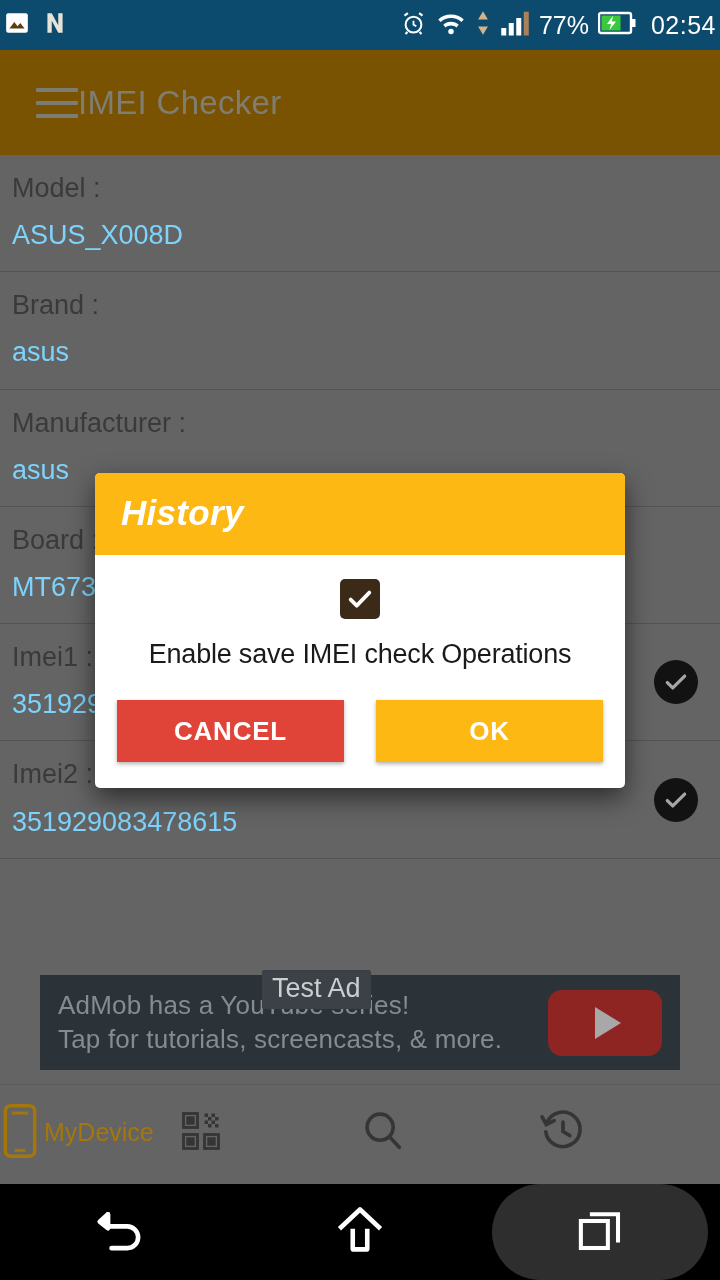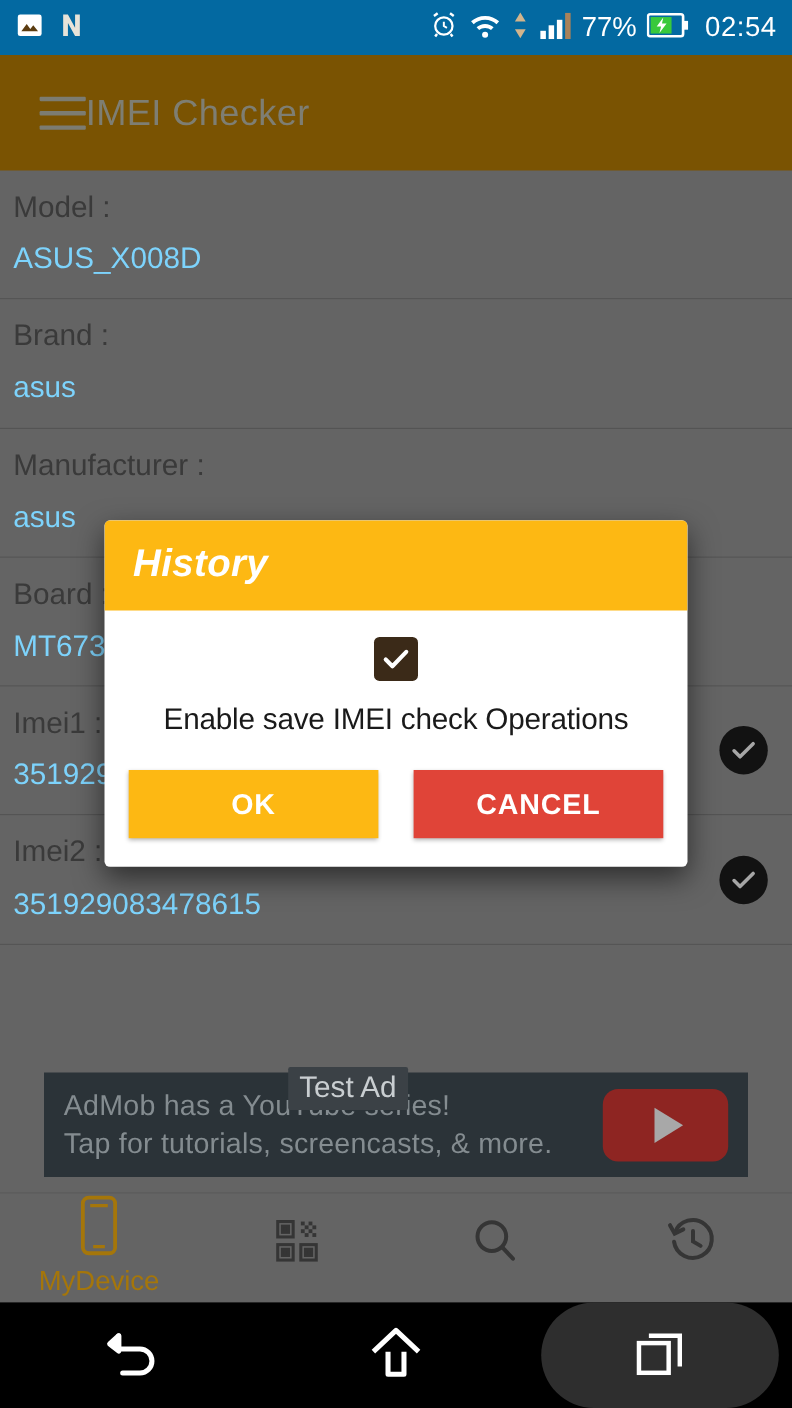--- a/index.html
+++ b/index.html
@@ -6,22 +6,22 @@
   html, body {
     width:720px; height:1280px;
     font-family:"Liberation Sans", sans-serif;
     background:#000; overflow:hidden;
   }
   #screen { position:relative; width:720px; height:1280px; overflow:hidden; background:#646464; }
 
   
   #statusbar {
     position:absolute; top:0; left:0; width:720px; height:50px;
-    background:#0369a1; display:flex; align-items:center;
-    padding:0 14px; color:#fff;
+    background:#0c4a6e; display:flex; align-items:center;
+    padding:0 4px; color:#fff;
   }
   .sb-left { display:flex; align-items:center; gap:12px; }
   .sb-right { margin-left:auto; display:flex; align-items:center; gap:9px; }
   .sb-time { font-size:25px; letter-spacing:.5px; margin-left:4px;text-align:center; }
   .sb-pct { font-size:25px; letter-spacing:0; }
   .ic { display:block; }
 
   
   #appbar {
     position:absolute; top:50px; left:0; width:720px; height:105px;
@@ -64,21 +64,21 @@
     border-top:16px solid transparent; border-bottom:16px solid transparent;
     margin-left:5px;
   }
 
   
   #tabbar {
     position:absolute; left:0; top:1084px; width:720px; height:96px;
     background:#646464; display:flex; align-items:center;
     border-top:1px solid #5a5a5a;
   }
-  .tab { flex:1; display:flex; flex-direction:column; align-items:center; justify-content:flex-start; gap:4px; cursor:pointer; }
+  .tab { flex:1; display:flex; flex-direction:row; align-items:center; justify-content:flex-start; gap:4px; cursor:pointer; }
   .tab .lbl { font-size:25px; color:#a5760a; }
 
   
   #navbar {
     position:absolute; left:0; top:1184px; width:720px; height:96px;
     background:#000; display:flex; align-items:center;
   }
   .nav { flex:1; display:flex; align-items:center; justify-content:center; height:100%; cursor:pointer; }
   #nav-recents { position:relative; }
   #recents-pill {
@@ -322,18 +322,18 @@
     </div>
     <div id="dlg-body">
       <div id="dlg-checkbox">
         <svg width="28" height="28" viewBox="0 0 24 24" fill="none" stroke="#fff" stroke-width="3.2" stroke-linecap="round" stroke-linejoin="round">
             <path d="M4 12.5l5.2 5.2L20 6.5"></path>
           </svg>
       </div>
       <div id="dlg-checklabel">Enable save IMEI check Operations</div>
     </div>
     <div id="dlg-actions">
+      <button class="dbtn" id="btn-cancel">CANCEL</button>
       <button class="dbtn" id="btn-ok">OK</button>
-      <button class="dbtn" id="btn-cancel">CANCEL</button>
     </div>
   </div>
 
 </div>
 
 </body></html>

